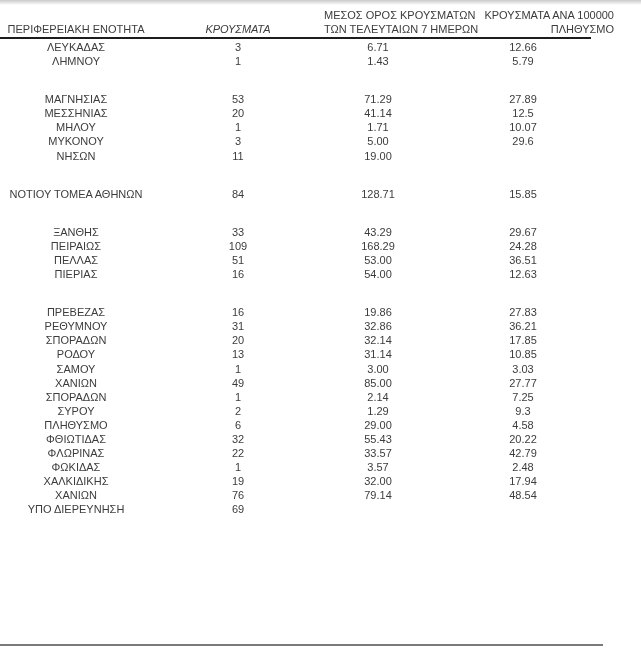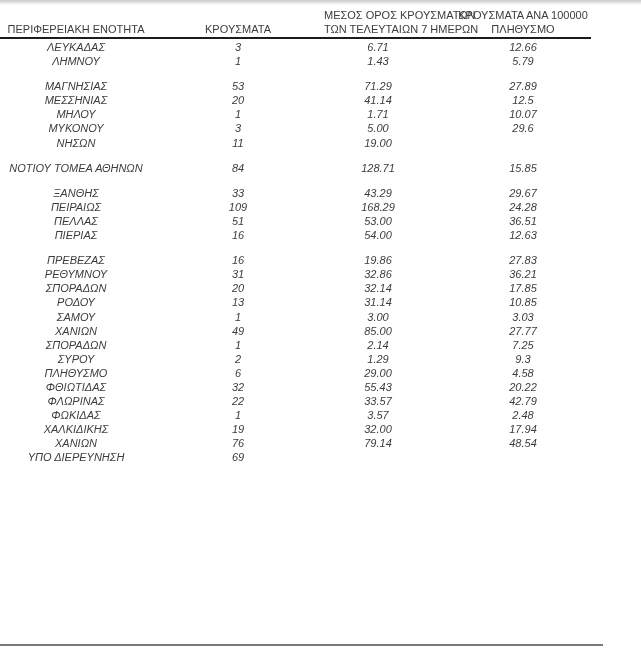--- a/index.html
+++ b/index.html
@@ -13,30 +13,30 @@
   }
   .top-edge{
     position:absolute;top:0;left:0;width:641px;height:5px;
     background:linear-gradient(to bottom,var(--top_edge,#c9c9c9),#ffffff);
   }
   .table{position:absolute;top:8px;left:0;width:641px;}
   .thead{display:flex;font-size:11px;}
   .hcell{display:flex;flex-direction:column;flex:0 0 auto;}
   .hline{height:14px;line-height:14px;text-align:center;white-space:nowrap;}
   .col-region{width:152px;}
-  .col-cases{width:172px;}
+  .col-cases{width:172px;font-style:italic;}
   .col-avg7{width:108px;}
-  .col-per100k{width:182px;}
+  .col-per100k{width:182px;align-items:flex-end;}
   .header-rule{
     margin-top:1px;width:591px;height:2px;
     background:var(--header_underline,#1c1c1c);
   }
   .tbody{margin-top:1px;font-size:11px;}
-  .group + .group{margin-top:11px;}
-  .row{display:flex;height:14.1px;line-height:14.1px;font-style:italic;}
+  .group + .group{margin-top:24px;}
+  .row{display:flex;height:14.1px;line-height:14.1px;}
   .cell{display:block;flex:0 0 auto;text-align:center;white-space:nowrap;}
   .cell.region{width:152px;}
   .cell.cases{width:172px;}
   .cell.avg7{width:108px;}
   .cell.per100k{width:182px;}
   .bottom-rule{
     position:absolute;left:0;top:644px;width:603px;height:2px;
     background:var(--bottom_rule,#7a7a7a);
   }
 </style>

